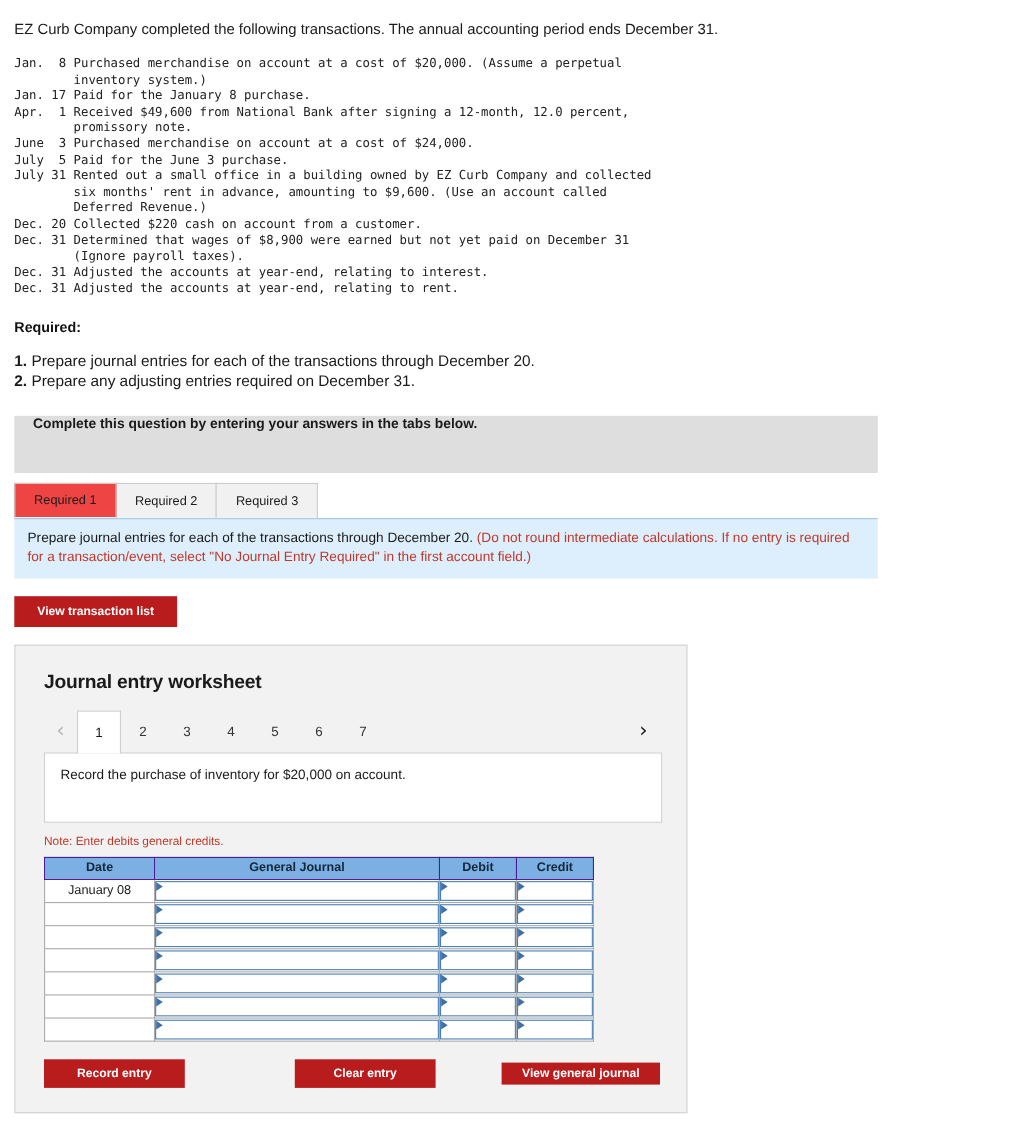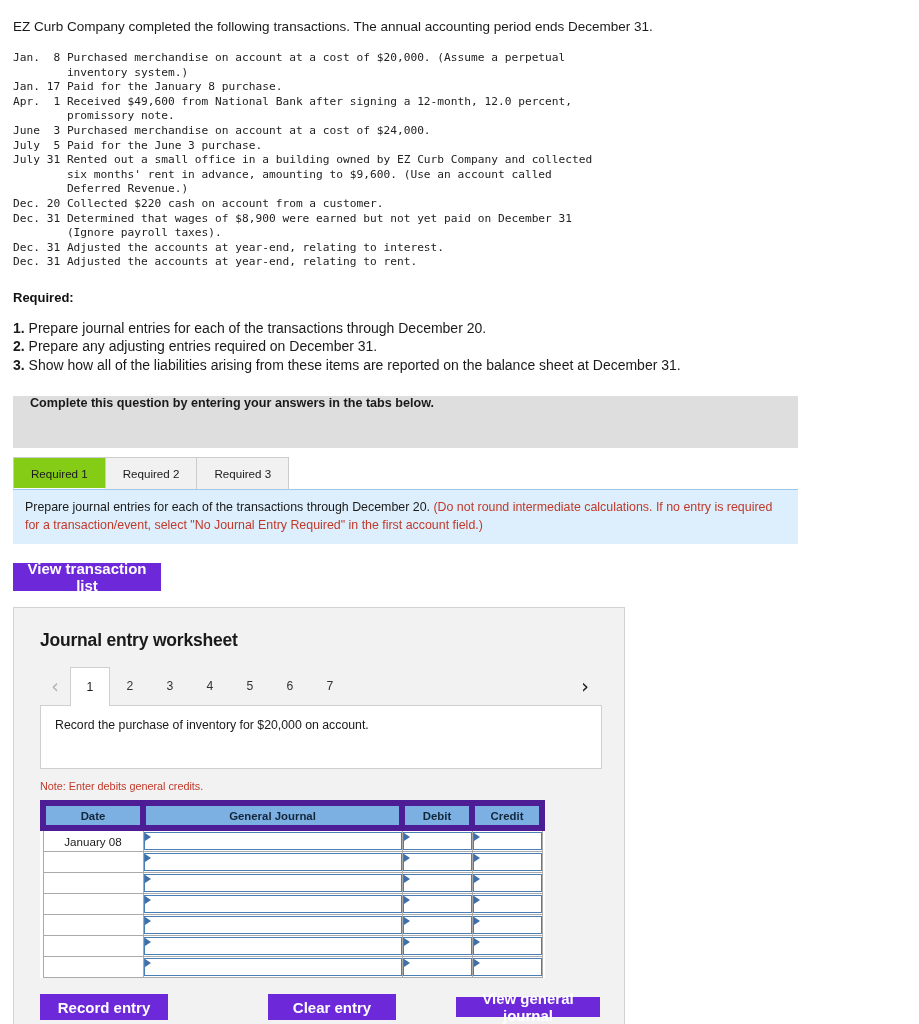--- a/index.html
+++ b/index.html
@@ -92,21 +92,21 @@
     justify-content: center;
     font-size: 11.6px;
     color: #1a1a1a;
     background: #f1f1f1;
     border: 1px solid #cccccc;
     border-bottom: none;
     margin-right: -1px;
     cursor: pointer;
   }
   .tab.active {
-    background: #84cc16;
+    background: #ef4444;
     border-bottom: 1px solid #ffffff;
     position: relative;
     z-index: 3;
   }
 
   
   .info-banner {
     width: 785px;
     box-sizing: border-box;
     background: #ddeffc;
@@ -116,25 +116,25 @@
     line-height: 17.5px;
     color: #1a1a1a;
     margin-bottom: 16px;
   }
   .info-banner .red {
     color: #c0392b;
   }
 
   
   .btn {
-    background: #6d28d9;
+    background: #b91c1c;
     color: #ffffff;
     border: none;
     font-family: "Liberation Sans", sans-serif;
-    font-size: 15px;
+    font-size: 11px;
     font-weight: bold;
     cursor: pointer;
     text-align: center;
     display: inline-flex;
     align-items: center;
     justify-content: center;
   }
   .btn-view-tx {
     width: 148px;
     height: 28px;
@@ -226,21 +226,21 @@
 
   
   table.journal {
     border-collapse: collapse;
     table-layout: fixed;
     width: 499px;
     background: #ffffff;
   }
   table.journal th {
     background: #7cb0e2;
-    border: 6px solid #4c1d95;
+    border: 1px solid #4c1d95;
     font-size: 11.4px;
     font-weight: bold;
     color: #14263a;
     height: 19px;
     padding: 0;
     text-align: center;
   }
   table.journal td {
     border: 1px solid #aaaaaa;
     height: 20px;
@@ -316,24 +316,20 @@
 
   <div class="req-items">
     <span class="ri">
       <span class="num">1.</span>
       <span>Prepare journal entries for each of the transactions through December 20.</span>
     </span>
     <span class="ri">
       <span class="num">2.</span>
       <span>Prepare any adjusting entries required on December 31.</span>
     </span>
-    <span class="ri">
-      <span class="num">3.</span>
-      <span>Show how all of the liabilities arising from these items are reported on the balance sheet at December 31.</span>
-    </span>
   </div>
 
   <div class="grey-bar">
     <span class="grey-bar-text">Complete this question by entering your answers in the tabs below.</span>
   </div>
 
   <div class="tabstrip">
     <div class="tab active">
       <span>Required 1</span>
     </div>

